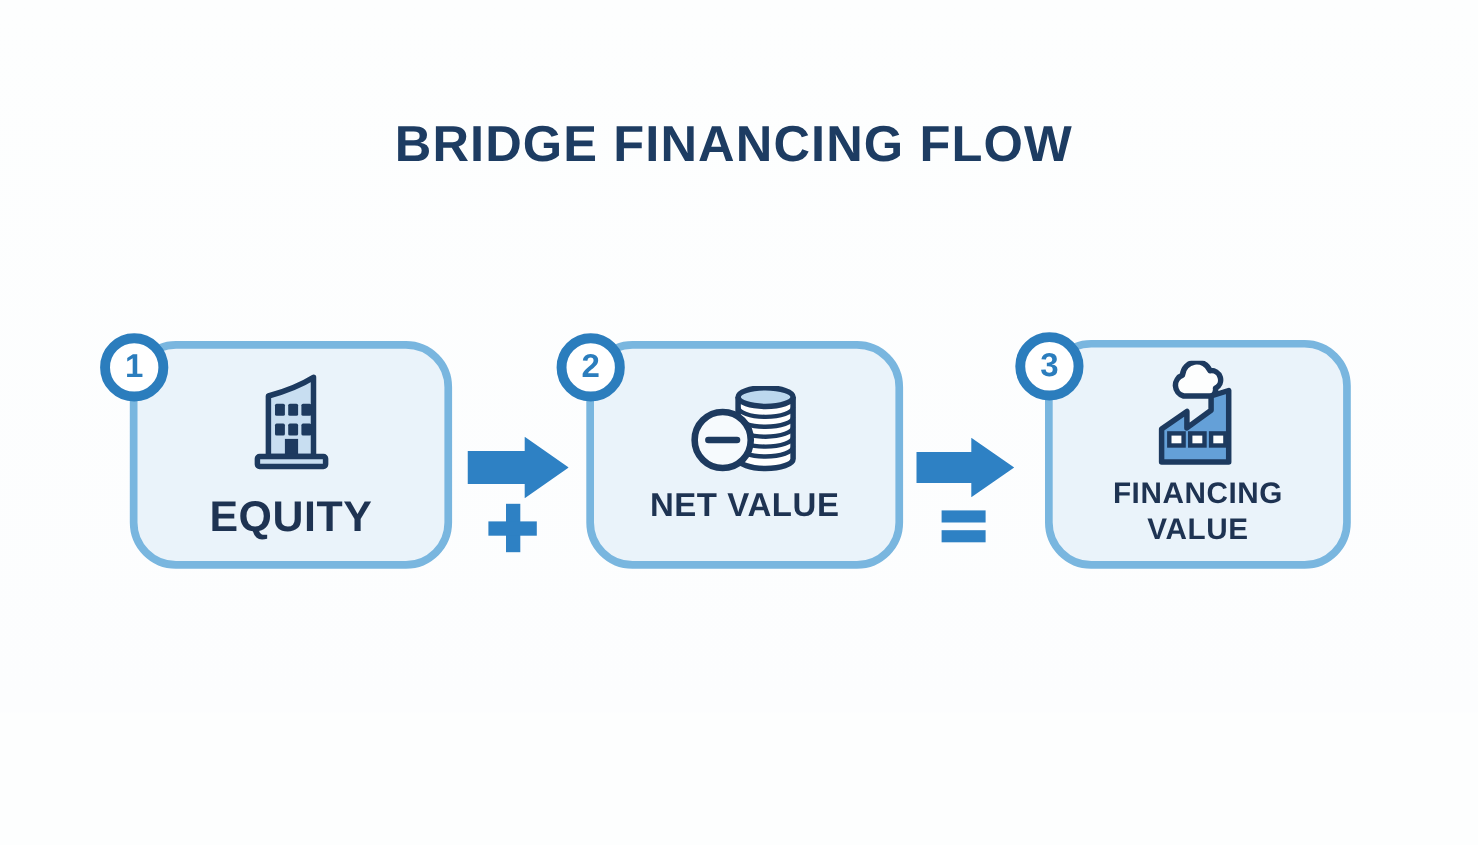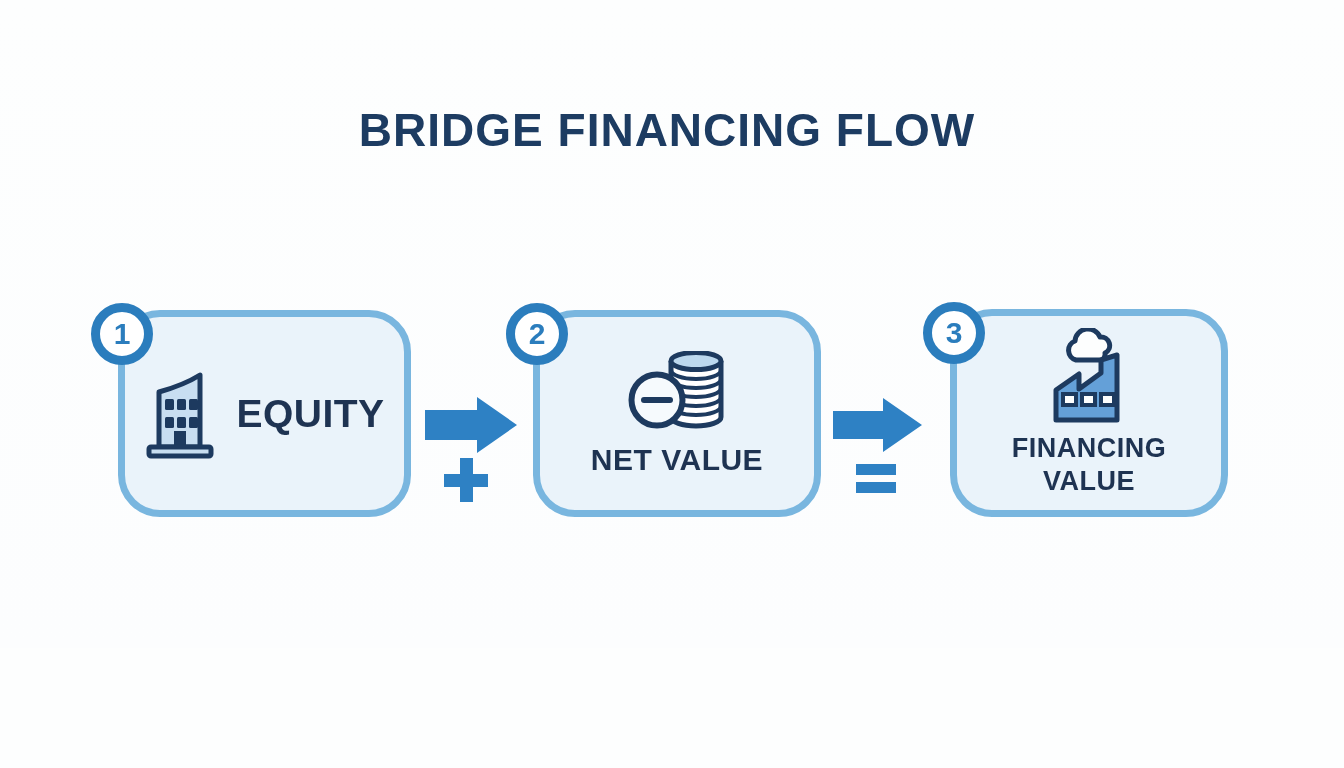--- a/index.html
+++ b/index.html
@@ -54,21 +54,21 @@
   }
   .badge span {
     font-size: 30px;
     font-weight: 700;
     color: #2b7dbd;
     line-height: 1;
   }
 
   .content-row {
     display: flex;
-    flex-direction: row;
+    flex-direction: column;
     align-items: center;
     gap: 20px;
   }
   .content-col {
     display: flex;
     flex-direction: column;
     align-items: center;
     gap: 10px;
   }
 

